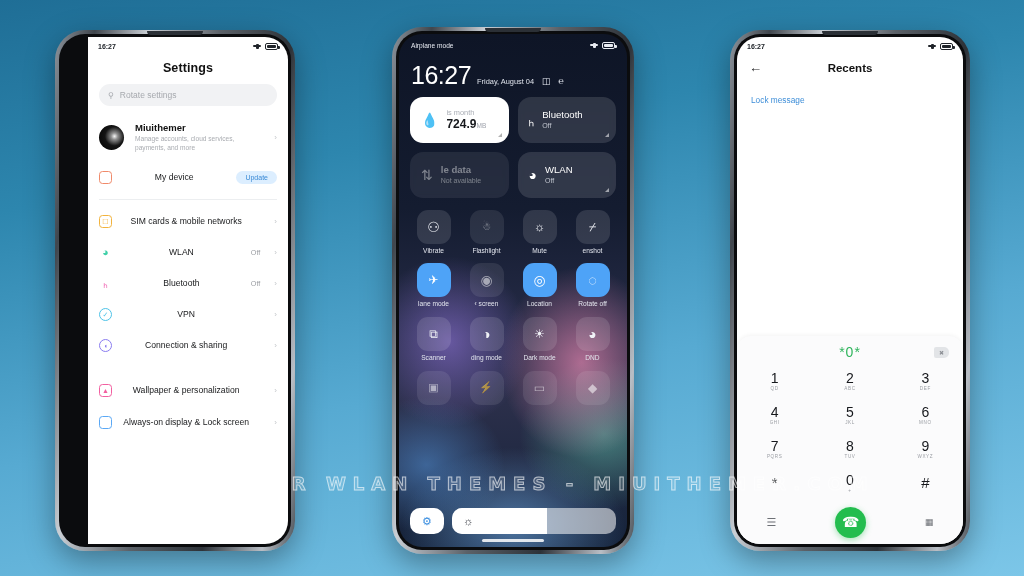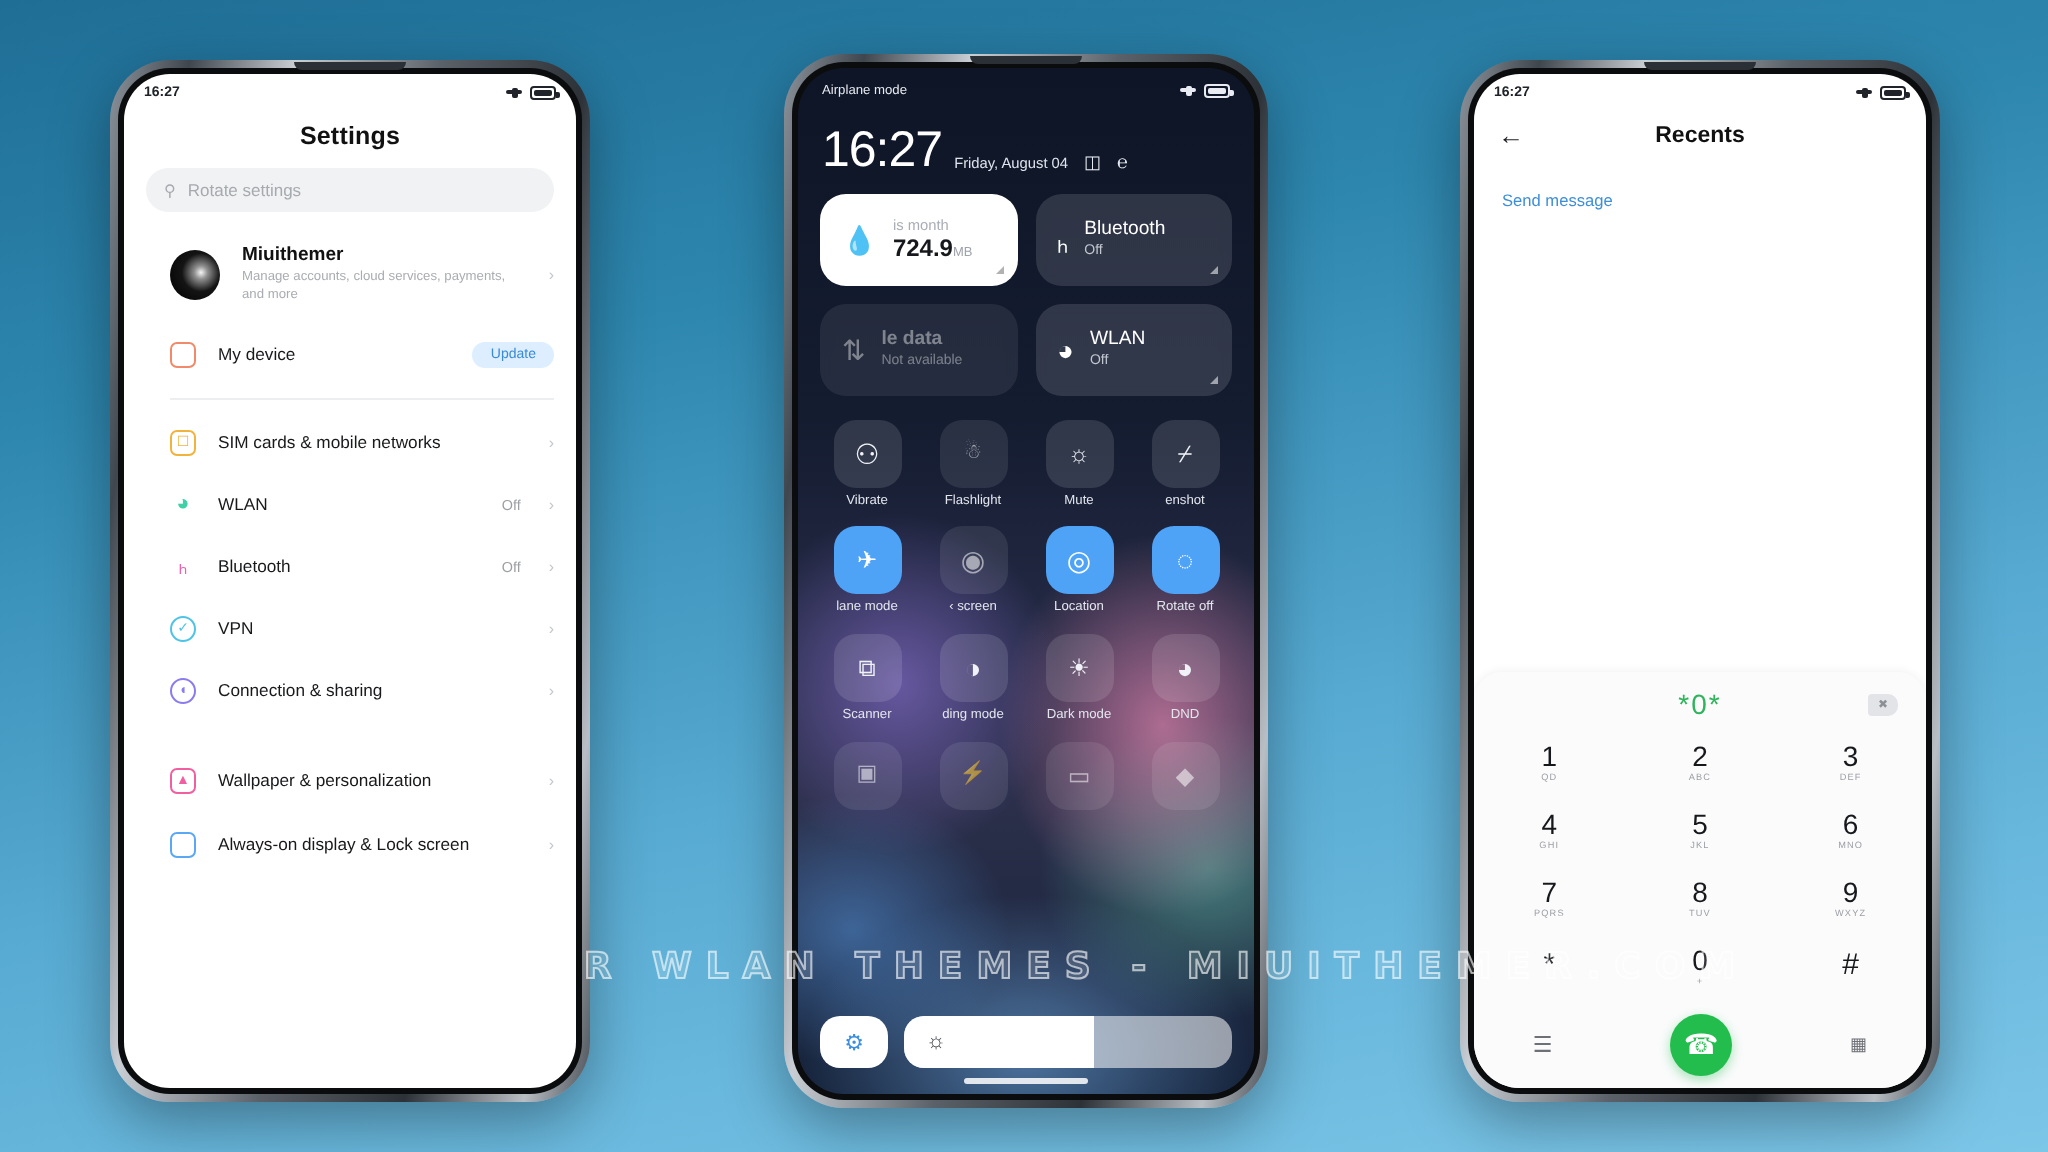--- a/index.html
+++ b/index.html
@@ -52,50 +52,50 @@
   }
   .sb-icons { display: flex; align-items: center; gap: 4px; }
   .ic-signal { width: 8px; height: 5px; position: relative; }
   .ic-signal::before { content:""; position:absolute; left:0; top:1.5px; width:8px; height:2px; background: currentColor; border-radius:1px;}
   .ic-signal::after  { content:""; position:absolute; left:3px; top:0; width:2.5px; height:5px; background: currentColor; border-radius:1px;}
   .ic-batt { width: 13px; height: 7px; border: 1px solid currentColor; border-radius: 2px; position: relative; }
   .ic-batt::before { content:""; position:absolute; inset:1px; background: currentColor; border-radius:1px;}
   .ic-batt::after  { content:""; position:absolute; right:-2.5px; top:2px; width:1.5px; height:3px; background: currentColor; border-radius:0 1px 1px 0;}
 
   
-  .settings-screen { background: #ffffff; color: #111; height: 100%; display: flex; flex-direction: column; }
+  .settings-screen { background: #ffffff; color: #111; height: 100%; display: flex; flex-direction: column; margin-left: 26px; }
   .settings-title { text-align: center; font-size: 12.5px; font-weight: 600; padding: 6px 0 9px; letter-spacing: .1px; }
   .search-bar {
     margin: 0 11px 13px; height: 22px; border-radius: 11px; background: #f1f2f4;
     display: flex; align-items: center; gap: 6px; padding: 0 9px;
   }
   .search-bar .sglyph { font-size: 8px; color: #a6a9ae; }
   .search-bar .sph { font-size: 8.5px; color: #a6a9ae; }
 
-  .s-list { flex: 1; overflow: hidden; padding-left: 12px; }
+  .s-list { flex: 1; overflow: hidden; }
   .acct-row { display: flex; align-items: center; padding: 3px 11px 9px; gap: 11px; }
   .avatar {
     width: 25px; height: 25px; border-radius: 50%; flex: none;
     background: radial-gradient(circle at 62% 45%, #f6f6f6 0%, #8f8f8f 16%, #141414 46%, #000 100%);
   }
   .acct-text { flex: 1; min-width: 0; }
   .acct-name { font-size: 9.5px; font-weight: 600; line-height: 1.3; }
   .acct-sub { font-size: 6.6px; color: #a9acb1; line-height: 1.32; margin-top: 1px; }
   .chev { color: #c3c6ca; font-size: 8px; flex: none; }
 
   .s-row { display: flex; align-items: center; padding: 0 11px; height: 31px; gap: 11px; }
   .s-row.tall { height: 34px; }
   .s-ico {
     width: 13px; height: 13px; flex: none; border-radius: 3.5px;
     border: 1.1px solid currentColor; position: relative;
     display: flex; align-items: center; justify-content: center;
     font-size: 7px; line-height: 1;
   }
   .s-ico.circ { border-radius: 50%; }
-  .s-label { flex: 1; font-size: 8.6px; color: #18191b; line-height: 1.25; }
+  .s-label { flex: 1; font-size: 8.6px; color: #18191b; line-height: 1.25; text-align: center; }
   .s-val { font-size: 7.2px; color: #9b9ea3; margin-right: 3px; }
   .update-pill {
     background: #dceeff; color: #3a8ad6; font-size: 7px;
     padding: 3px 9px; border-radius: 9px; font-weight: 500;
   }
   .divider { height: 1px; background: #eceef0; margin: 6px 11px; }
   .gap { height: 14px; }
 
   
   .cc-screen { height: 100%; position: relative; overflow: hidden; color: #fff; }
@@ -470,21 +470,21 @@
             <span class="ic-batt"></span>
           </span>
         </div>
 
         <div class="dial-head">
           <span class="dial-back">←</span>
           <span class="dial-title">Recents</span>
         </div>
 
         <div class="dial-actions">
-          <div class="dial-act">Send message</div>
+          <div class="dial-act">Lock message</div>
         </div>
 
         <div class="dial-spacer"></div>
 
         <div class="dial-pad-wrap">
           <div class="dial-numrow">
             <span style="width:15px"></span>
             <span class="dial-num">*0*</span>
             <span class="dial-del">✖</span>
           </div>

